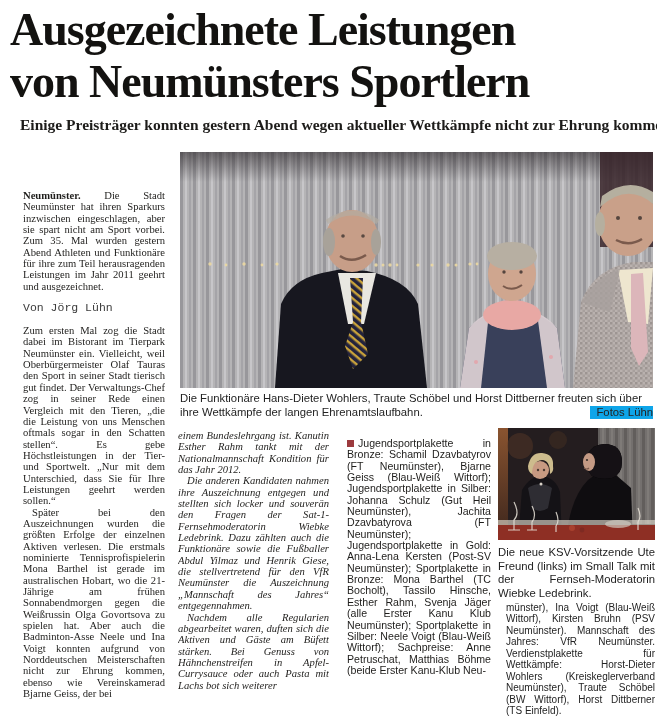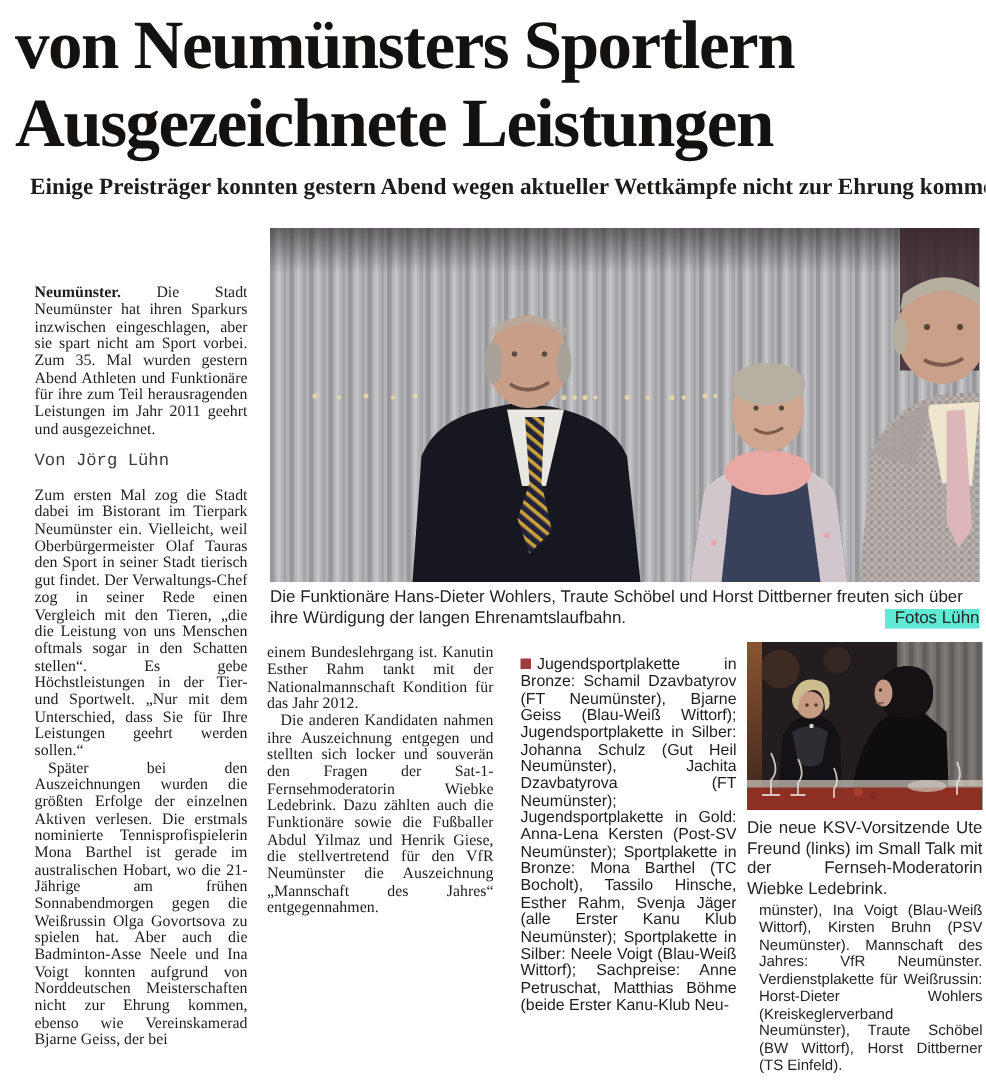--- a/index.html
+++ b/index.html
@@ -43,41 +43,41 @@
   }
 
   .photo { position:absolute; overflow:hidden; background:#8a888a; }
   .photo svg { display:block; width:100%; height:100%; }
 
   .caption {
     font-family:"Liberation Sans", sans-serif;
     font-size:11.3px; line-height:13.6px; color:#232323;
   }
   .caption-wrap { position:relative; }
-  .credit { position:absolute; right:0; bottom:0; background:#5eead4; padding-left:6px; }
+  .credit { position:absolute; right:0; bottom:0; background:#0ea5e9; padding-left:6px; }
 
   .awards {
     font-family:"Liberation Sans", sans-serif;
     font-size:10px; line-height:11.45px;
     text-align:justify; color:#242424;
     padding-left:6px;
   }
   .awards b { font-weight:400; }
   .bullet {
     display:inline-block; width:7px; height:7px;
     margin-right:4px; background:#9c3a3e;
   }
   .mt8 { margin-top:8px; }
 </style>
 </head>
 <body>
 
 <h1 class="abs headline">
+  <span>Ausgezeichnete Leistungen</span>
   <span>von Neumünsters Sportlern</span>
-  <span>Ausgezeichnete Leistungen</span>
 </h1>
 
 <div class="abs subhead">Einige Preisträger konnten gestern Abend wegen aktueller Wettkämpfe nicht zur Ehrung kommen</div>
 
 <div class="abs col body-serif" style="left:23px; top:149px; width:142px; height:571px;margin-top:41px;">
   <p class="lead"><b>Neumünster.</b><span> Die Stadt Neumünster hat ihren Sparkurs inzwischen eingeschlagen, aber sie spart nicht am Sport vorbei. Zum 35. Mal wurden gestern Abend Athleten und Funktionäre für ihre zum Teil herausragenden Leistungen im Jahr 2011 geehrt und ausgezeichnet.</span></p>
   <div class="byline">Von Jörg Lühn</div>
   <p>Zum ersten Mal zog die Stadt dabei im Bistorant im Tierpark Neumünster ein. Vielleicht, weil Oberbürgermeister Olaf Tauras den Sport in seiner Stadt tierisch gut findet. Der Verwaltungs-Chef zog in seiner Rede einen Vergleich mit den Tieren, „die die Leistung von uns Menschen oftmals sogar in den Schatten stellen“. Es gebe Höchstleistungen in der Tier- und Sportwelt. „Nur mit dem Unterschied, dass Sie für Ihre Leistungen geehrt werden sollen.“</p>
   <p class="indent">Später bei den Auszeichnungen wurden die größten Erfolge der einzelnen Aktiven verlesen. Die erstmals nominierte Tennisprofispielerin Mona Barthel ist gerade im australischen Hobart, wo die 21-Jährige am frühen Sonnabendmorgen gegen die Weißrussin Olga Govortsova zu spielen hat. Aber auch die Badminton-Asse Neele und Ina Voigt konnten aufgrund von Norddeutschen Meisterschaften nicht zur Ehrung kommen, ebenso wie Vereinskamerad Bjarne Geiss, der bei</p>
 </div>
@@ -162,27 +162,28 @@
       <path d="M420,55 Q448,30 473,52 L473,40 Q448,24 422,44 Z" fill="#b5af9f"></path>
       <ellipse cx="420" cy="72" rx="5" ry="12" fill="#b5af9f"></ellipse>
       <circle cx="438" cy="66" r="2" fill="#55453e"></circle>
         <circle cx="460" cy="66" r="2" fill="#55453e"></circle>
       <path d="M436,88 Q449,95 462,87" fill="none" stroke="#7a5a4c" stroke-width="2.5"></path>
     </g>
   </svg>
 </div>
 
 <div class="abs caption caption-wrap" style="left:180px; top:392px; width:473px;">
-  <span>Die Funktionäre Hans-Dieter Wohlers, Traute Schöbel und Horst Dittberner freuten sich über ihre Würdigung der langen Ehrenamtslaufbahn.</span>
+  <span>Die Funktionäre Hans-Dieter Wohlers, Traute Schöbel und Horst Dittberner freuten sich über ihre Wettkämpfe der langen Ehrenamtslaufbahn.</span>
   <span class="credit">Fotos Lühn</span>
 </div>
 
-<div class="abs col body-serif" style="left:178px; top:430px; width:151px; height:290px;">
+<div class="abs col body-serif" style="left:178px; top:430px; width:151px; height:290px;font-style:italic;">
   <p>einem Bundeslehrgang ist. Kanutin Esther Rahm tankt mit der Nationalmannschaft Kondition für das Jahr 2012.</p>
   <p class="indent">Die anderen Kandidaten nahmen ihre Auszeichnung entgegen und stellten sich locker und souverän den Fragen der Sat-1-Fernsehmoderatorin Wiebke Ledebrink. Dazu zählten auch die Funktionäre sowie die Fußballer Abdul Yilmaz und Henrik Giese, die stellvertretend für den VfR Neumünster die Auszeichnung „Mannschaft des Jahres“ entgegennahmen.</p>
+  <p class="indent">Nachdem alle Regularien abgearbeitet waren, duften sich die Aktiven und Gäste am Büfett stärken. Bei Genuss von Hähnchenstreifen in Apfel-Currysauce oder auch Pasta mit Lachs bot sich weiterer</p>
 </div>
 
 <div class="abs col body-serif" style="left:341px; top:430px; width:150px; height:290px;">
   <p class="awards mt8"><span class="bullet" style="background: rgb(156, 58, 62);"></span><span><b>Jugendsportplakette in Bronze:</b> Schamil Dzavbatyrov (FT Neumünster), Bjarne Geiss (Blau-Weiß Wittorf); <b>Jugendsportplakette in Silber:</b> Johanna Schulz (Gut Heil Neumünster), Jachita Dzavbatyrova (FT Neumünster); <b>Jugendsportplakette in Gold:</b> Anna-Lena Kersten (Post-SV Neumünster); <b>Sportplakette in Bronze:</b> Mona Barthel (TC Bocholt), Tassilo Hinsche, Esther Rahm, Svenja Jäger (alle Erster Kanu Klub Neumünster); <b>Sportplakette in Silber:</b> Neele Voigt (Blau-Weiß Wittorf); <b>Sachpreise:</b> Anne Petruschat, Matthias Böhme (beide Erster Kanu-Klub Neu-</span></p>
 </div>
 
 <div class="photo" style="left:498px; top:428px; width:157px; height:112px;">
   <svg viewBox="0 0 157 112" preserveAspectRatio="none">
     <defs>
       <pattern id="curtain2" width="9" height="112" patternUnits="userSpaceOnUse">
@@ -229,14 +230,14 @@
       </g>
       <circle cx="74" cy="100" r="3" fill="#a8402e"></circle>
         <circle cx="84" cy="102" r="2.4" fill="#7e2a22"></circle>
     </g>
   </svg>
 </div>
 
 <div class="abs caption" style="left:498px; top:546px; width:157px; text-align:justify;">Die neue KSV-Vorsitzende Ute Freund (links) im Small Talk mit der Fernseh-Moderatorin Wiebke Ledebrink.</div>
 
 <div class="abs col" style="left:500px; top:602px; width:155px; height:118px;">
-  <p class="awards"><span>münster), Ina Voigt (Blau-Weiß Wittorf), Kirsten Bruhn (PSV Neumünster). <b>Mannschaft des Jahres:</b> VfR Neumünster. <b>Verdienstplakette für Weißrussin:</b> Horst-Dieter Wohlers (Kreiskeglerverband Neumünster), Traute Schöbel (BW Wittorf), Horst Dittberner (TS Einfeld).</span></p>
+  <p class="awards"><span>münster), Ina Voigt (Blau-Weiß Wittorf), Kirsten Bruhn (PSV Neumünster). <b>Mannschaft des Jahres:</b> VfR Neumünster. <b>Verdienstplakette für Wettkämpfe:</b> Horst-Dieter Wohlers (Kreiskeglerverband Neumünster), Traute Schöbel (BW Wittorf), Horst Dittberner (TS Einfeld).</span></p>
 </div>
 
 </body></html>

